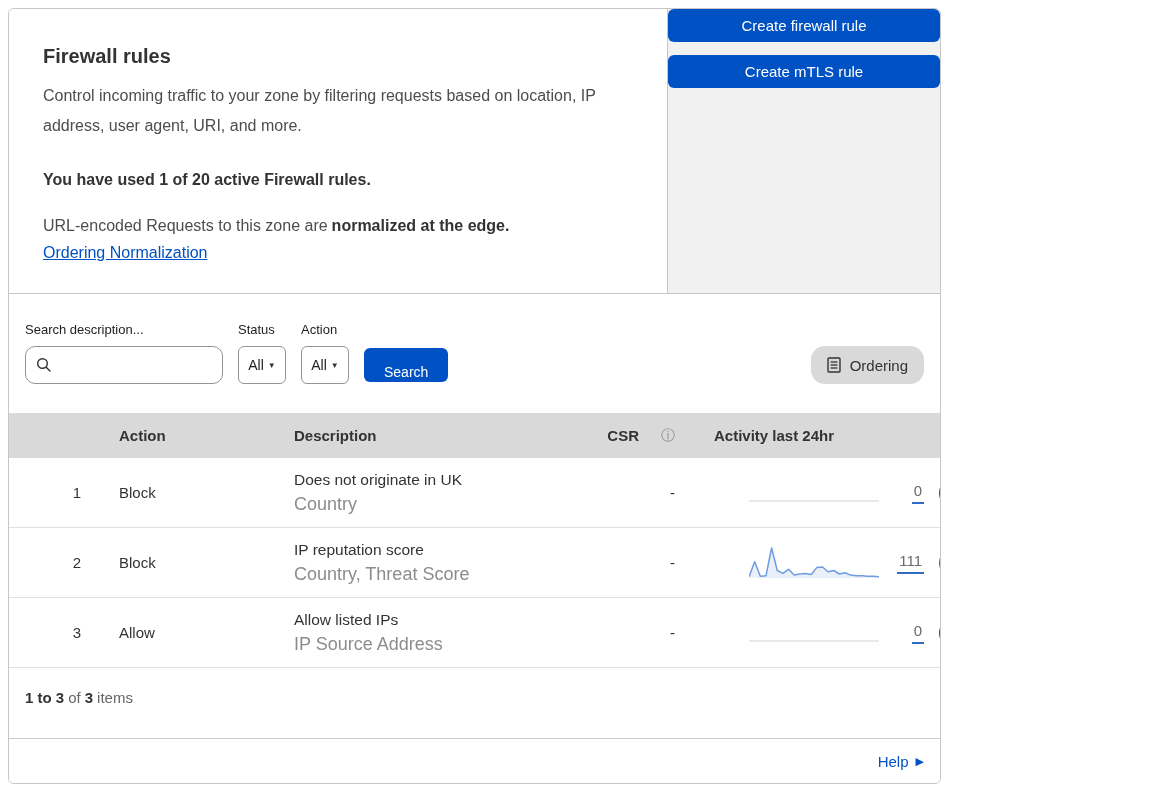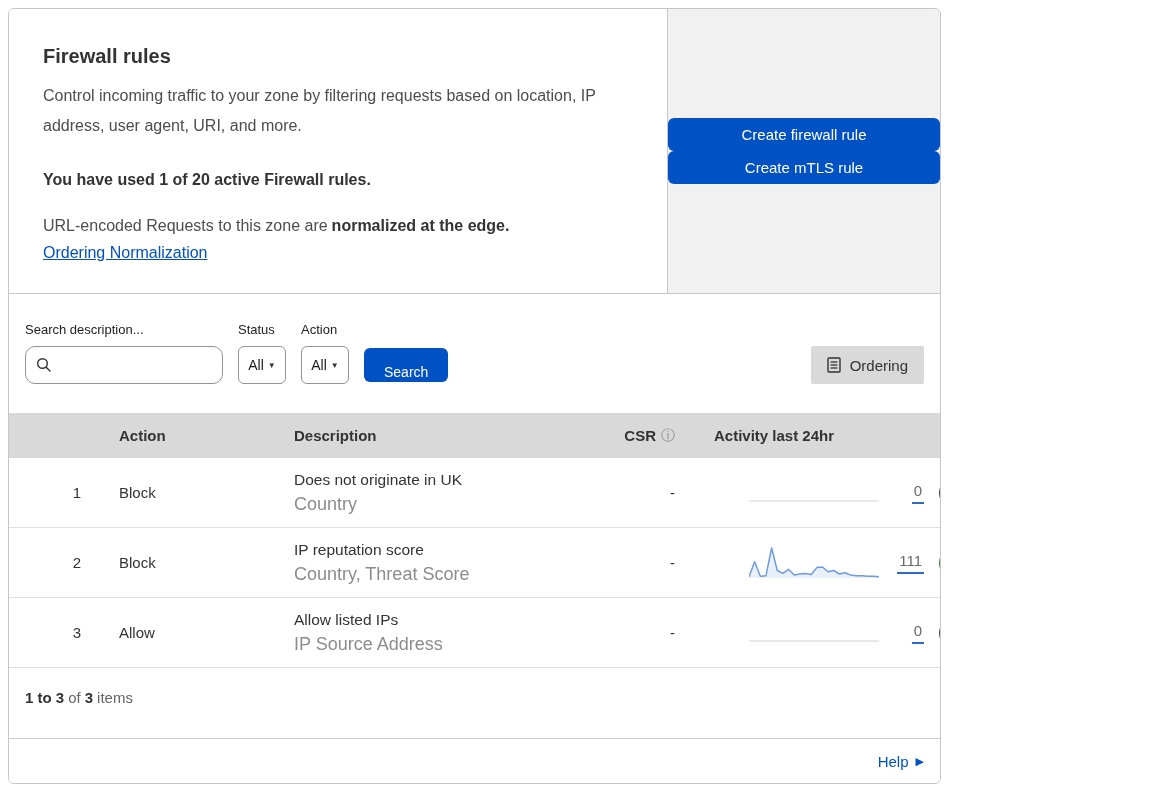--- a/index.html
+++ b/index.html
@@ -2,46 +2,46 @@
 <html><head>
 <meta charset="utf-8">
 <style>
   * { box-sizing: border-box; }
   body { margin:0; background:#fff; font-family:"Liberation Sans", sans-serif; color:#333; }
   .container { margin:8px; width:933px; border:1px solid #c6c6c6; border-radius:6px; overflow:hidden; }
 
   
   .top-section { display:flex; height:285px; border-bottom:1px solid #c6c6c6; }
   .top-left { width:802px; background:#fff; border-right:1px solid #c6c6c6; padding:36px 40px 0 34px; }
-  .top-right { flex:1; background:#f1f1f2; display:flex; flex-direction:column; justify-content:center; align-items:center; }
+  .top-right { flex:1; background:#f1f1f2; display:flex; flex-direction:column; align-items:center; gap:13px; }
   .btn-primary { width:272px; height:33px; background:#0051c3; color:#fff; border:none; border-radius:6px; font-size:15px; font-family:inherit; cursor:pointer; }
   .page-title { font-size:20px; font-weight:600; margin:0; color:#333; }
   .page-desc { font-size:16px; line-height:1.9; color:#4d4d4d; margin:13px 0 0; max-width:712px; }
   .usage { font-size:16px; font-weight:700; margin:29px 0 0; color:#333; }
   .norm { font-size:16px; margin:28px 0 0; color:#4d4d4d; }
   .norm .norm-bold { color:#333; font-weight:700; margin-left:4px; }
   .link { display:inline-block; margin-top:9px; font-size:16px; color:#0051c3; text-decoration:underline; cursor:pointer; }
 
   
   .filter-section { height:119px; display:flex; align-items:flex-end; padding:0 16px 29px; }
   .fgroup { display:flex; flex-direction:column; margin-right:15px; }
   .flabel { font-size:13px; color:#222; margin-bottom:9px; }
   .flabel-sm { font-size:13px; }
   .search-box { width:198px; height:38px; border:1px solid #949494; border-radius:10px; display:flex; align-items:center; padding:0 10px; background:#fff; }
   .search-box input { border:none; outline:none; flex:1; width:100%; font-size:14px; margin-left:8px; font-family:inherit; background:transparent; }
   .dropdown { width:48px; height:38px; border:1px solid #949494; border-radius:6px; background:#fff; display:flex; align-items:center; justify-content:center; gap:4px; font-size:14px; color:#222; cursor:pointer; font-family:inherit; }
   .caret { font-size:8px; color:#333; }
   .btn-search { height:34px; padding:16px 20px; background:#0051c3; color:#fff; border:none; border-radius:6px; font-size:14px; margin-bottom:2px; cursor:pointer; font-family:inherit; }
   .spacer { flex:1; }
-  .btn-ordering { height:38px; padding:16px 16px; background:#d9d9d9; border:none; border-radius:2px; font-size:15px; color:#333; display:flex; align-items:center; gap:9px; cursor:pointer; font-family:inherit; }
+  .btn-ordering { height:38px; padding:16px 16px; background:#d9d9d9; border:none; border-radius:14px; font-size:15px; color:#333; display:flex; align-items:center; gap:9px; cursor:pointer; font-family:inherit; }
 
   
   .grid-cols { display:grid; grid-template-columns:110px 175px 315px 80px 250px 1fr; align-items:center; }
   .table-header { height:45px; background:#d9d9d9; font-size:15px; font-weight:600; color:#333; }
-  .th-csr { justify-self:end; padding-right:14px; display:flex; align-items:center; gap:5px; }
+  .th-csr { justify-self:end; padding-right:14px; display:flex; align-items:center; gap:22px; }
   .info-icon { font-size:14px; color:#8a8a8a; font-weight:400; }
   .th-activity { padding-left:25px; }
   .t-row { height:70px; border-bottom:1px solid #e0e0e0; font-size:15px; background:#fff; }
   .cell-num { text-align:center; padding-left:26px; color:#333; }
   .desc-title { font-size:15.5px; color:#333; }
   .desc-sub { font-size:18px; color:#8c8c8c; margin-top:5px; }
   .cell-csr { text-align:right; padding-right:14px; color:#333; }
   .cell-activity { display:flex; align-items:center; padding-left:60px; height:100%; }
   .spark { width:130px; height:36px; }
   .count { margin-left:auto; margin-right:15px; font-size:15px; color:#696969; border-bottom:2px solid #2f6bc4; padding:0 2px 3px; cursor:pointer; }

